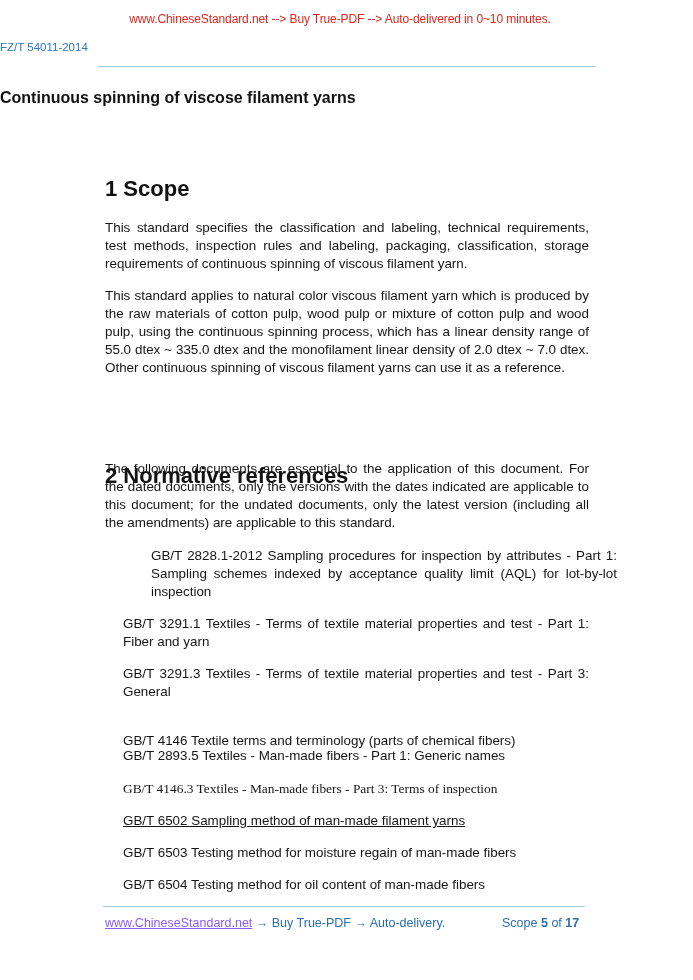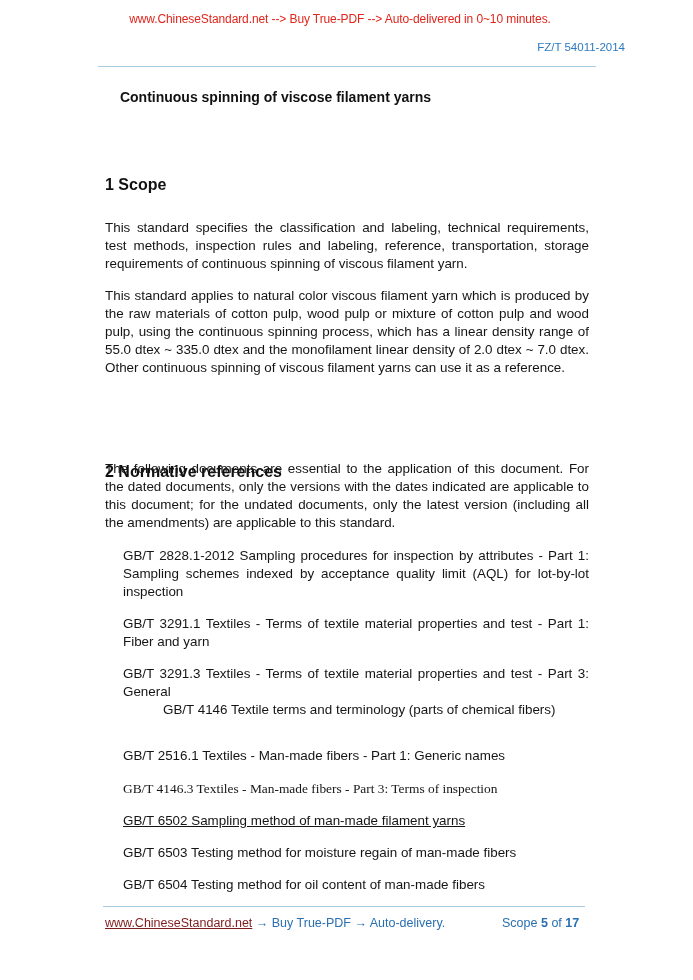--- a/index.html
+++ b/index.html
@@ -24,46 +24,45 @@
     font-size: 12px;
     color: #e1251b;
     letter-spacing: -0.1px;
     white-space: nowrap;
   }
   .std-code {
     position: absolute;
     top: 41px;
     left: 0;
     width: 625px;
-    text-align: right;
+    text-align: left;
     font-size: 11.5px;
     color: #2a7bbf;
   }
   .header-rule {
     position: absolute;
     top: 66px;
     left: 98px;
     width: 498px;
     height: 1px;
     background: #a9cbe0;
   }
   .doc-title {
     position: absolute;
     top: 89px;
     left: 0;
     width: 551px;
-    text-align: center;
-    font-size: 14px;
+    font-size: 16px;
     font-weight: bold;
     color: #111;
   }
   .h1 {
     position: absolute;
     left: 105px;
-    font-size: 16px;
+    font-size: 22px;
     font-weight: bold;
     color: #111;
     white-space: nowrap;
   }
   .para {
     position: absolute;
     left: 105px;
     width: 484px;
     font-size: 13.4px;
     line-height: 18px;
@@ -89,21 +88,21 @@
   }
   .footer-left {
     position: absolute;
     top: 916px;
     left: 105px;
     font-size: 12.5px;
     color: #2a6fb0;
     white-space: nowrap;
   }
   .footer-left a {
-    color: #7f1d1d;
+    color: #8b5cf6;
     text-decoration: underline;
     margin-top: 11px;
   }
   .footer-right {
     position: absolute;
     top: 916px;
     left: 502px;
     font-size: 12.5px;
     color: #2a6fb0;
     white-space: nowrap;
@@ -115,31 +114,31 @@
 </head>
 <body>
 
 <div class="top-banner">www.ChineseStandard.net --&gt; Buy True-PDF --&gt; Auto-delivered in 0~10 minutes.</div>
 <div class="std-code">FZ/T 54011-2014</div>
 <div class="header-rule"></div>
 
 <div class="doc-title">Continuous spinning of viscose filament yarns</div>
 
 <div class="h1" style="top:176px;">1 Scope</div>
-<div class="para" style="top:219px;">This standard specifies the classification and labeling, technical requirements, test methods, inspection rules and labeling, reference, transportation, storage requirements of continuous spinning of viscous filament yarn.</div>
+<div class="para" style="top:219px;">This standard specifies the classification and labeling, technical requirements, test methods, inspection rules and labeling, packaging, classification, storage requirements of continuous spinning of viscous filament yarn.</div>
 <div class="para" style="top:287px;">This standard applies to natural color viscous filament yarn which is produced by the raw materials of cotton pulp, wood pulp or mixture of cotton pulp and wood pulp, using the continuous spinning process, which has a linear density range of 55.0 dtex ~ 335.0 dtex and the monofilament linear density of 2.0 dtex ~ 7.0 dtex. Other continuous spinning of viscous filament yarns can use it as a reference.</div>
 
 <div class="h1" style="top:427px;margin-top:36px;">2 Normative references</div>
 <div class="para" style="top:460px;">The following documents are essential to the application of this document. For the dated documents, only the versions with the dates indicated are applicable to this document; for the undated documents, only the latest version (including all the amendments) are applicable to this standard.</div>
 
-<div class="ref" style="top:547px;">GB/T 2828.1-2012 Sampling procedures for inspection by attributes - Part 1: Sampling schemes indexed by acceptance quality limit (AQL) for lot-by-lot inspection</div>
+<div class="ref" style="top:547px;margin-left:28px;">GB/T 2828.1-2012 Sampling procedures for inspection by attributes - Part 1: Sampling schemes indexed by acceptance quality limit (AQL) for lot-by-lot inspection</div>
 <div class="ref" style="top:615px;">GB/T 3291.1 Textiles - Terms of textile material properties and test - Part 1: Fiber and yarn</div>
 <div class="ref" style="top:665px;">GB/T 3291.3 Textiles - Terms of textile material properties and test - Part 3: General</div>
-<div class="ref" style="top:701px;margin-left:40px;">GB/T 4146 Textile terms and terminology (parts of chemical fibers)</div>
-<div class="ref" style="top:747px;">GB/T 2516.1 Textiles - Man-made fibers - Part 1: Generic names</div>
+<div class="ref" style="top:732px;">GB/T 4146 Textile terms and terminology (parts of chemical fibers)</div>
+<div class="ref" style="top:747px;">GB/T 2893.5 Textiles - Man-made fibers - Part 1: Generic names</div>
 <div class="ref" style="top:780px;font-family:Liberation Serif, serif;">GB/T 4146.3 Textiles - Man-made fibers - Part 3: Terms of inspection</div>
 <div class="ref" style="top:812px;text-decoration:underline;">GB/T 6502 Sampling method of man-made filament yarns</div>
 <div class="ref" style="top:844px;">GB/T 6503 Testing method for moisture regain of man-made fibers</div>
 <div class="ref" style="top:876px;">GB/T 6504 Testing method for oil content of man-made fibers</div>
 
 <div class="footer-rule"></div>
 <div class="footer-left">
   <a>www.ChineseStandard.net</a><span> → Buy True-PDF → Auto-delivery.</span>
 </div>
 <div class="footer-right">

